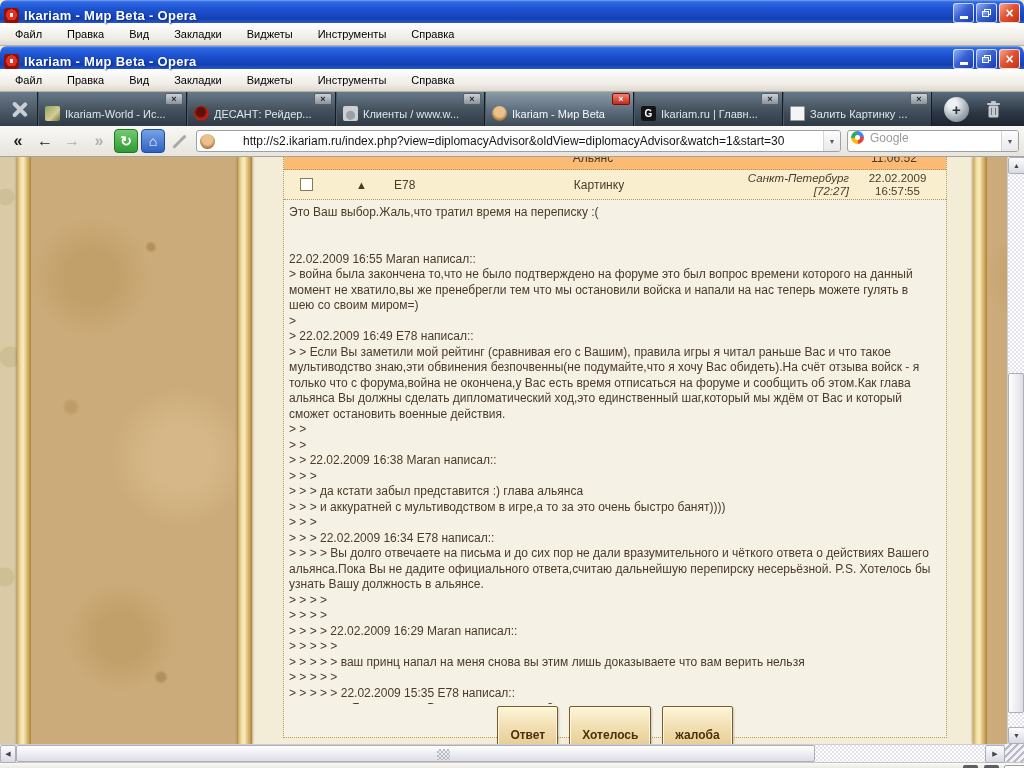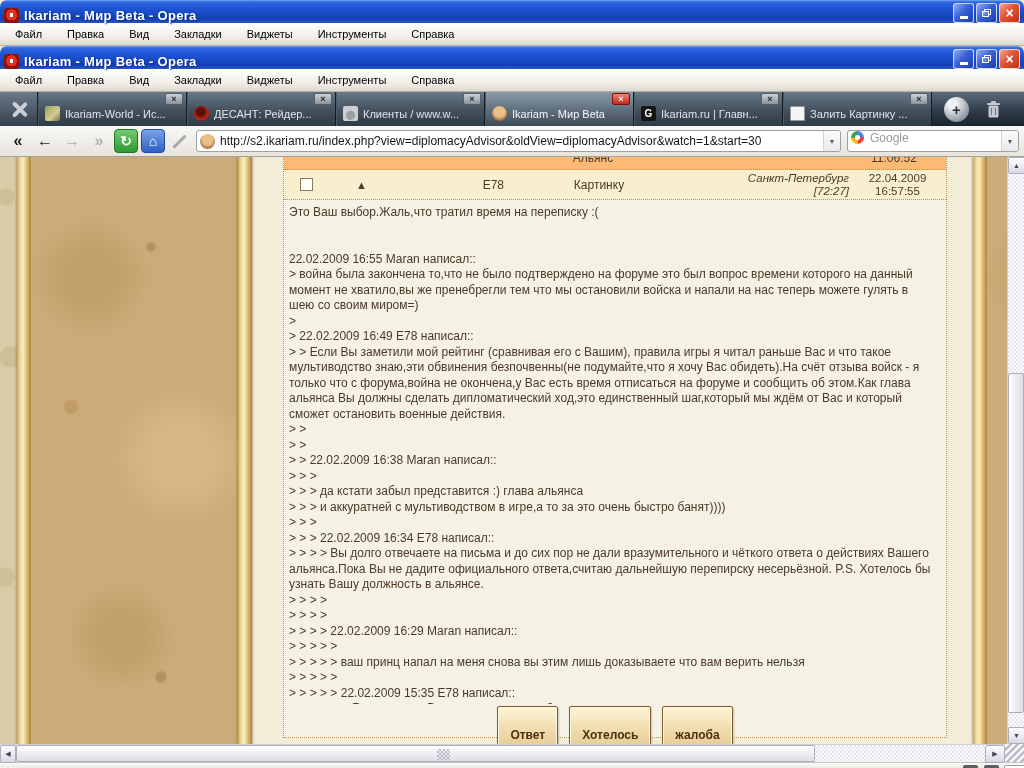--- a/index.html
+++ b/index.html
@@ -74,21 +74,21 @@
     color:#fff; font-size:14px; font-weight:bold; margin:0 1px; }
   .sq-btn.green { background:linear-gradient(180deg,#72ca70,#2f9a34); border:1px solid #1f7524; }
   .sq-btn.blue  { background:linear-gradient(180deg,#77a2e9,#2e62c1); border:1px solid #1d4c9e; }
   .pencil-icon { width:24px; height:24px; position:relative; }
   .pencil-icon i { position:absolute; left:11px; top:4px; width:2.5px; height:17px; background:#a9a9a9;
     transform:rotate(45deg); border-radius:1px; display:block; }
   .url-field { flex:1; height:22px; background:#fff; border:1px solid #99a1a9; border-radius:3px;
     display:flex; align-items:center; padding-left:3px; margin:0 5px 0 4px; overflow:hidden; }
   .url-fav { width:15px; height:15px; flex:none; margin-right:5px; border-radius:50%;
     background:radial-gradient(circle at 50% 38%, #e9c189 0 42%, #a87342 72%, #66401a 100%); }
-  .url-text { flex:1; font-size:12px; color:#151515; white-space:nowrap; overflow:hidden; }
+  .url-text { flex:1; font-size:12px; color:#151515; white-space:nowrap; overflow:hidden;margin-left:23px; }
   .dd-btn { width:17px; height:100%; flex:none; display:flex; align-items:center; justify-content:center;
     border-left:1px solid #d4d4d4; color:#5b5b5b; font-size:7px; background:linear-gradient(180deg,#fcfcfc,#e9e9ec); }
   .search-field { width:172px; height:22px; background:#fff; border:1px solid #99a1a9; border-radius:3px;
     display:flex; padding-left:3px; overflow:hidden; }
   .google-icon { width:13px; height:13px; border-radius:50%; flex:none; margin-right:6px;
     background:conic-gradient(#4285f4 0 25%, #ea4335 25% 50%, #fbbc05 50% 75%, #34a853 75% 100%); position:relative; }
   .google-icon::after { content:""; position:absolute; inset:4px; background:#fff; border-radius:50%; }
   .search-ph { flex:1; font-size:12px; color:#9b9b9b; }
 
   
@@ -119,21 +119,21 @@
     border-left:1px dotted #ab9565; border-right:1px dotted #ab9565; border-bottom:1px dotted #ab9565;
     color:#4a3a28; }
   .partial-row { height:13px; background:#fdba74; border-bottom:1px dotted #ab9565; position:relative;
     overflow:hidden; font-size:12px; }
   .partial-row .p-subj { position:absolute; left:254px; top:-6px; width:110px; text-align:center; }
   .partial-row .p-time { position:absolute; left:560px; top:-6px; width:100px; text-align:center; }
   .msg-row { height:30px; display:flex; align-items:center; background:#f9efcf;
     border-bottom:1px dotted #ab9565; font-size:12px; }
   .msg-row .c1 { width:45px; display:flex; justify-content:center; }
   .msg-row .c2 { width:65px; text-align:center; font-size:11px; }
-  .msg-row .c3 { width:110px; text-align:right; }
+  .msg-row .c3 { width:110px; text-align:left; }
   .msg-row .c4 { width:190px; text-align:center; }
   .msg-row .c5 { width:155px; text-align:right; font-size:11.5px; line-height:13px;font-style:italic; }
   .msg-row .c6 { width:97px; text-align:center; font-size:11.5px; line-height:13px; }
   .checkbox { width:13px; height:13px; background:#fff; border:1px solid #8a7a56; }
   .msg-body { height:504px; background:#f6f1e5; padding:5px 10px 0 5px; font-size:12px;
     line-height:15.5px; white-space:pre-wrap; overflow:hidden; }
   .actions { height:32px; display:flex; justify-content:center; align-items:flex-start; gap:11px; padding-top:2px;
     background:#f6f1e5; }
   .btn { background:linear-gradient(180deg,#fdf6d8 0%,#f1ddae 55%,#e7cd95 100%);
     border:1px solid #7a5c2c; box-shadow:inset 0 0 0 1px #fff8e0, 1px 1px 2px rgba(0,0,0,.18);
@@ -325,21 +325,21 @@
     </div>
 
     <div class="msg-row">
       <span class="c1">
           <span class="checkbox"></span>
         </span>
       <span class="c2">▲</span>
       <span class="c3">E78</span>
       <span class="c4">Картинку</span>
       <span class="c5"><span>Санкт-Петербург</span><br><span>[72:27]</span></span>
-      <span class="c6"><span>22.04.2009</span><br><span>16:57:55</span></span>
+      <span class="c6"><span>22.02.2009</span><br><span>16:57:55</span></span>
     </div>
 
     <div class="msg-body">Это Ваш выбор.Жаль,что тратил время на переписку :(
 
 
 22.02.2009 16:55 Maran написал::
 &gt; война была закончена то,что не было подтверждено на форуме это был вопрос времени которого на данный момент не хватило,вы же пренебрегли тем что мы остановили войска и напали на нас теперь можете гулять в шею со своим миром=)
 &gt;
 &gt; 22.02.2009 16:49 E78 написал::
 &gt; &gt; Если Вы заметили мой рейтинг (сравнивая его с Вашим), правила игры я читал раньше Вас и что такое мультиводство знаю,эти обвинения безпочвенны(не подумайте,что я хочу Вас обидеть).На счёт отзыва войск - я только что с форума,война не окончена,у Вас есть время отписаться на форуме и сообщить об этом.Как глава альянса Вы должны сделать дипломатический ход,это единственный шаг,который мы ждём от Вас и который сможет остановить военные действия.

